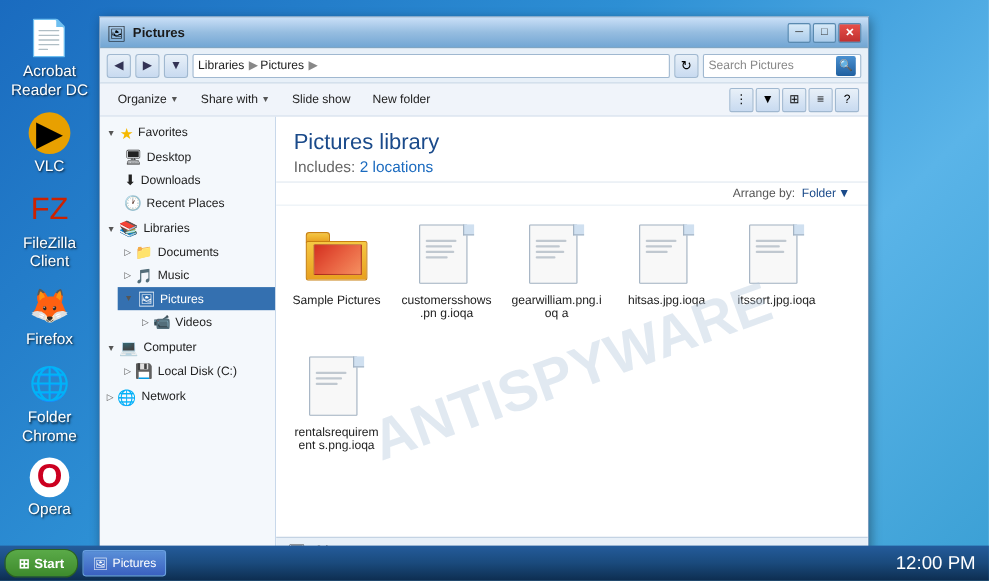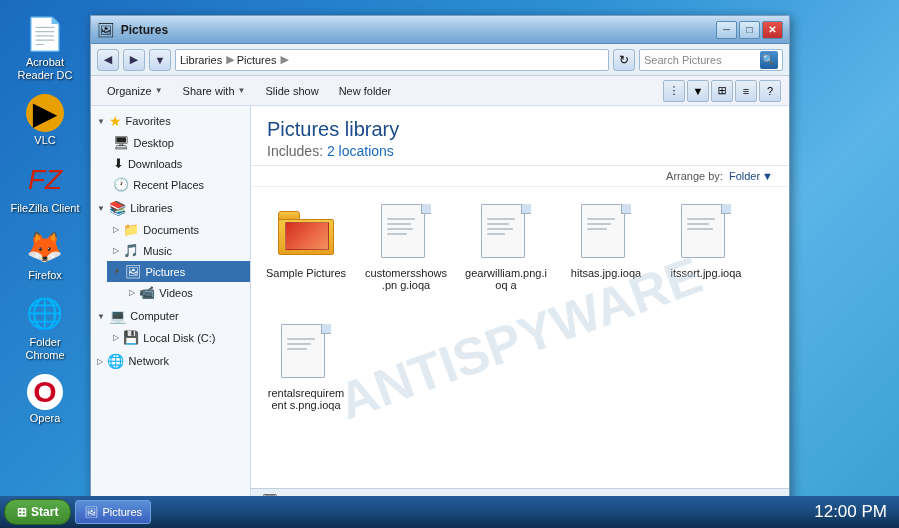--- a/index.html
+++ b/index.html
@@ -38,21 +38,21 @@
     .desktop-icon .icon-img {
       width: 40px;
       height: 40px;
       display: flex;
       align-items: center;
       justify-content: center;
       font-size: 28px;
     }
     .desktop-icon .icon-label {
       color: white;
-      font-size: 11px;
+      font-size: 14px;
       text-align: center;
       text-shadow: 1px 1px 2px rgba(0,0,0,0.8);
       margin-top: 2px;
       line-height: 1.2;
     }
 
     
     .explorer-window {
       position: absolute;
       left: 90px;
@@ -496,21 +496,21 @@
   <div class="desktop-icon">
     <div class="icon-img" style="font-size:32px;">📄</div>
     <div class="icon-label">Acrobat
 Reader DC</div>
   </div>
   <div class="desktop-icon">
     <div class="icon-img" style="font-size:32px; background:#e8a000; border-radius:50%; width:38px;height:38px;display:flex;align-items:center;justify-content:center;">▶</div>
     <div class="icon-label">VLC</div>
   </div>
   <div class="desktop-icon">
-    <div class="icon-img" style="font-size:28px; color:#cc2200;font-style:italic;">FZ</div>
+    <div class="icon-img" style="font-size:28px; color:#cc2200;">FZ</div>
     <div class="icon-label">FileZilla Client</div>
   </div>
   <div class="desktop-icon">
     <div class="icon-img" style="font-size:30px;">🦊</div>
     <div class="icon-label">Firefox</div>
   </div>
   <div class="desktop-icon">
     <div class="icon-img" style="font-size:30px;">🌐</div>
     <div class="icon-label">Folder Chrome</div>
   </div>

